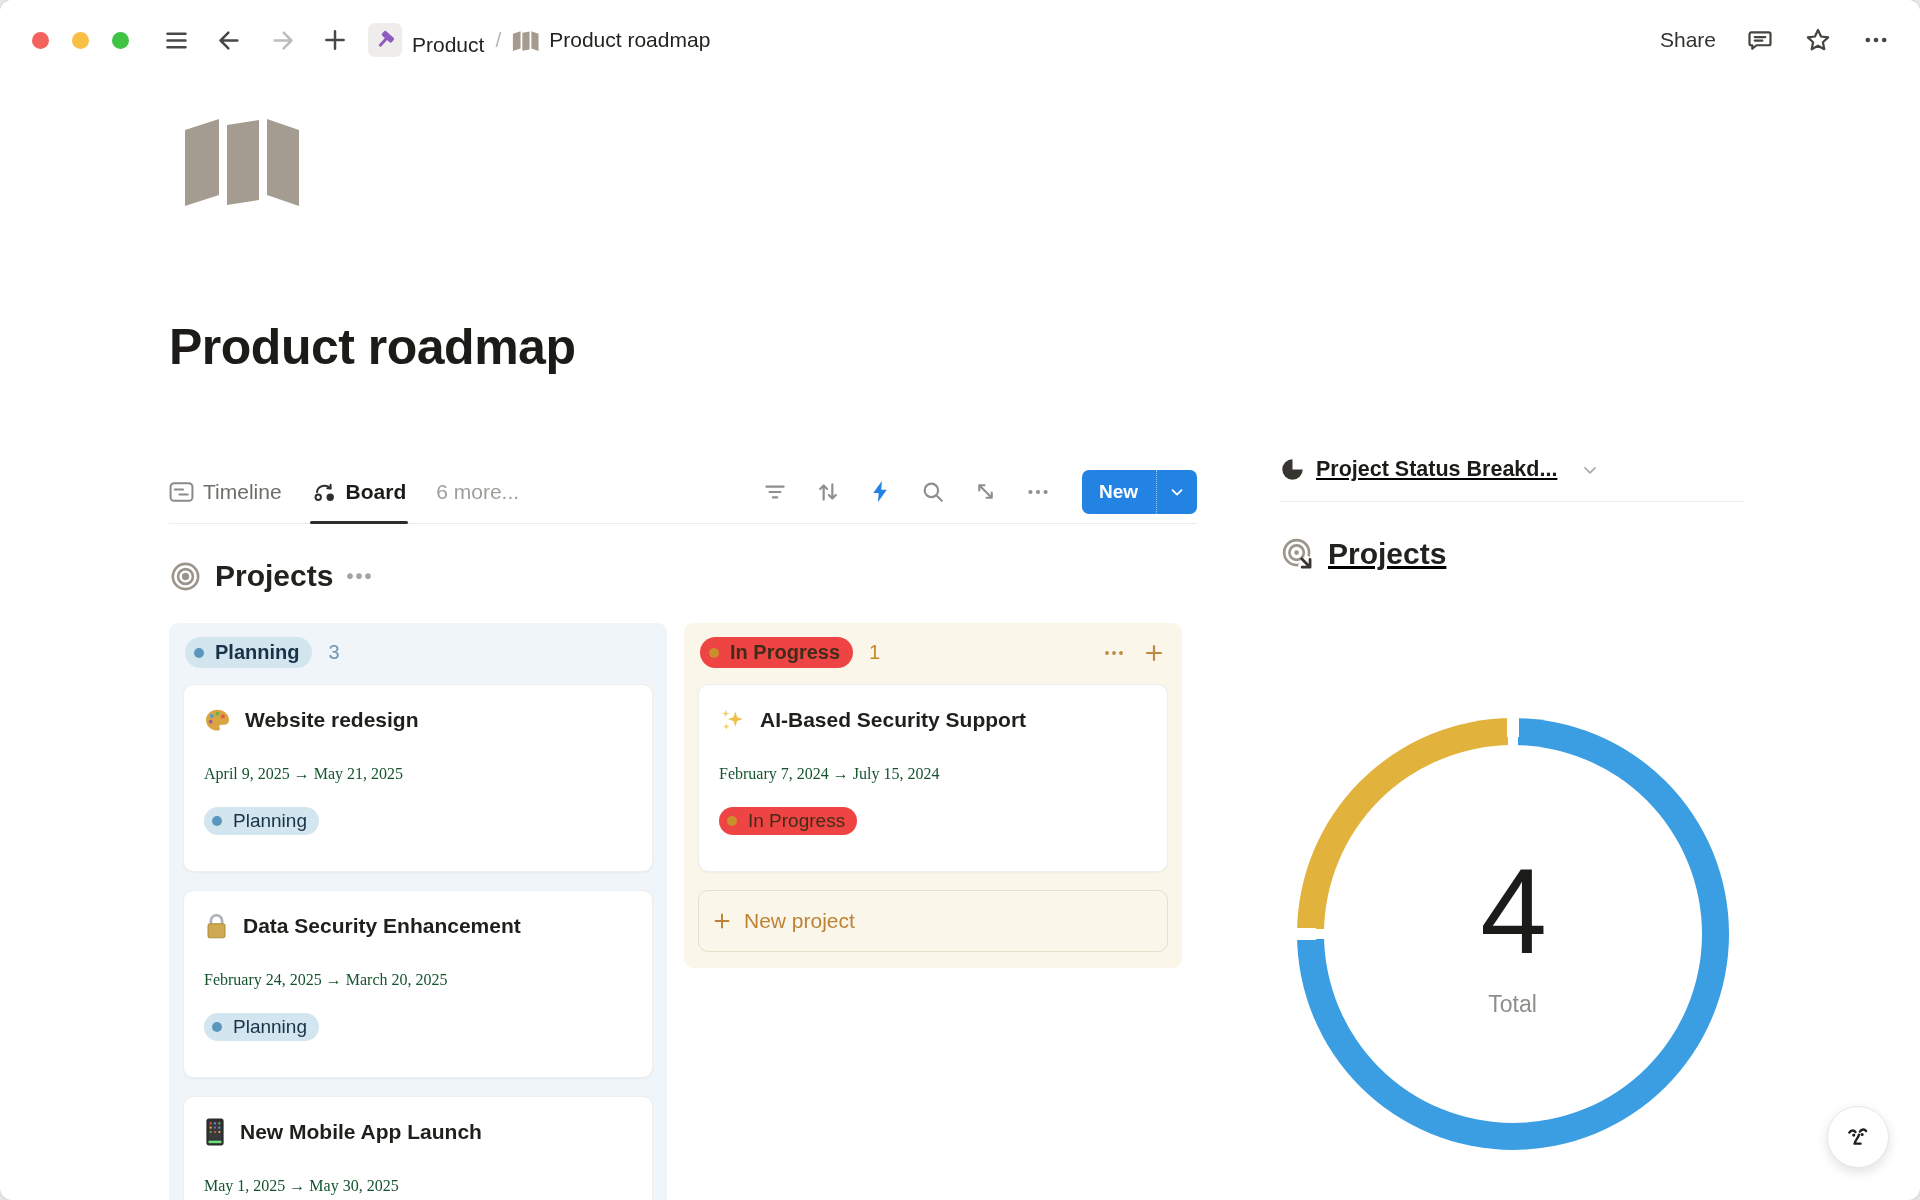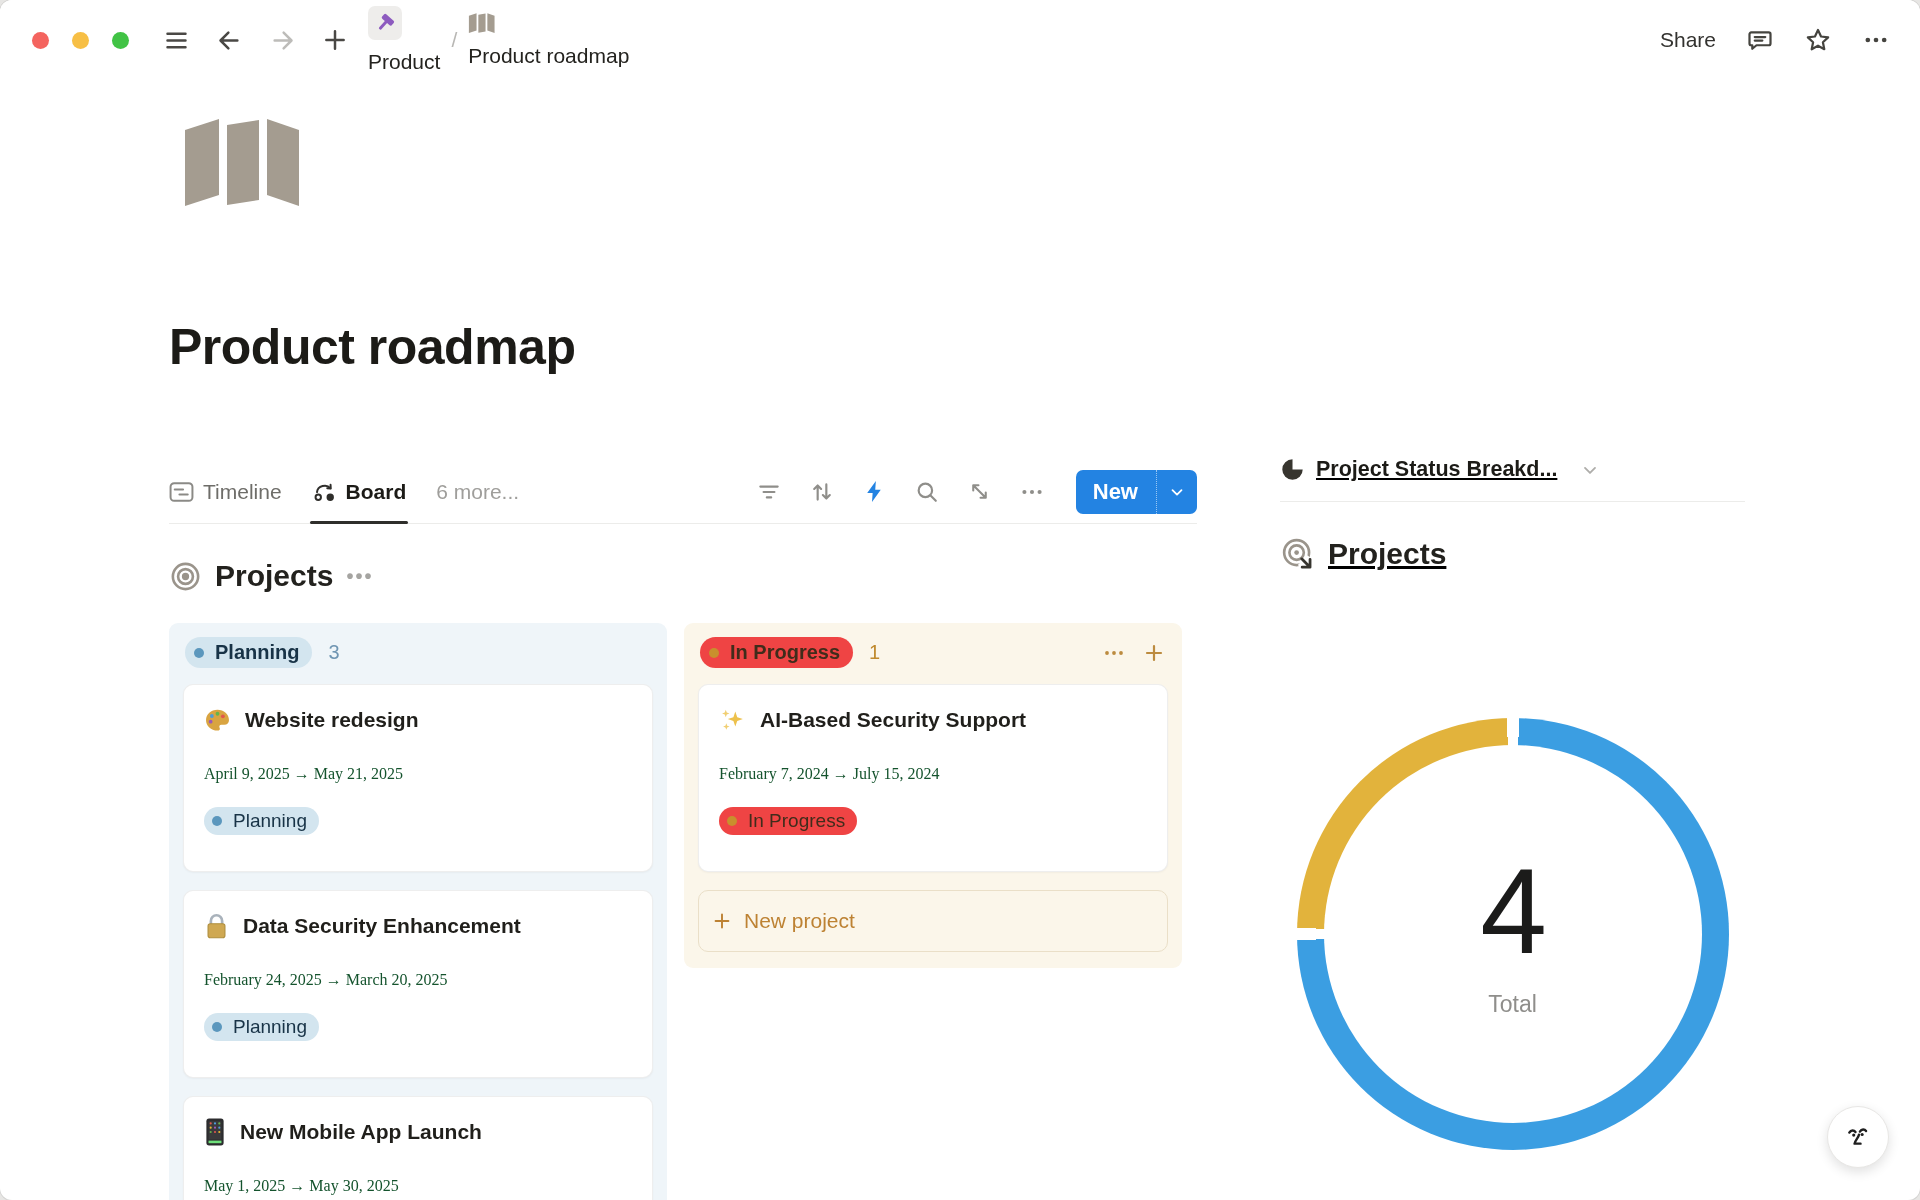--- a/index.html
+++ b/index.html
@@ -9,39 +9,39 @@
     border-radius:12px; overflow:hidden; box-shadow:0 0 0 1px rgba(0,0,0,.08);
   }
   
   .titlebar { position:absolute; top:0; left:0; right:0; height:80px; display:flex; align-items:center; padding:0 30px 0 32px; background:#fff; }
   .lights { display:flex; gap:23px; align-items:center; }
   .light { width:17px; height:17px; border-radius:50%; }
   .light.red { background:#f4645f; } .light.yellow { background:#f7bf45; } .light.green { background:#41c345; }
   .nav-group { display:flex; align-items:center; gap:26px; margin-left:34px; }
   .icon-btn { display:inline-flex; align-items:center; justify-content:center; cursor:pointer; background:none; border:none; }
   .crumbs { display:flex; align-items:center; gap:11px; margin-left:20px; font-size:21px; color:#24231f; }
-  .crumb { cursor:pointer; display:flex; align-items:flex-start; gap:10px;flex-direction:column; }
+  .crumb { cursor:pointer; display:flex; align-items:flex-end; gap:10px; }
   .crumb-sep { color:#b8b7b4; }
   .teamspace-badge { width:34px; height:34px; border-radius:7px; background:#eeedeb; display:flex; align-items:center; justify-content:center; }
   .tb-right { margin-left:auto; display:flex; align-items:center; gap:30px; }
   .share { font-size:21px; color:#33322f; cursor:pointer; }
   
   .page-icon { position:absolute; left:181px; top:116px; cursor:pointer; }
   .page-title { position:absolute; left:169px; top:318px; font-size:50px; font-weight:700; letter-spacing:-.5px; color:#1c1b17; cursor:text; }
   
   .left-sec { position:absolute; left:169px; top:460px; width:1028px; }
   .tabs-row { display:flex; align-items:center; height:64px; border-bottom:1px solid #ececea; }
   .tab { position:relative; display:flex; align-items:center; gap:9px; height:100%; font-size:21px; cursor:pointer; margin-right:30px; }
   .tab.inactive { color:#6e6d69;text-align:center; }
   .tab.active { color:#1c1b17; font-weight:600; }
   .tab.active::after { content:""; position:absolute; left:-2px; right:-2px; bottom:-1px; height:3px; background:#2f2e2b; border-radius:2px; }
   .more-tabs { font-size:21px; color:#9f9e9b; cursor:pointer; }
   .tools { margin-left:auto; display:flex; align-items:center; gap:27px; }
   .new-btn { display:flex; align-items:stretch; height:44px; background:#2383e2; border-radius:7px; overflow:hidden; cursor:pointer; margin-left:4px; }
-  .new-btn .lbl { display:flex; align-items:center; padding:0 18px 0 17px; color:#fff; font-size:22px; font-weight:600; }
+  .new-btn .lbl { display:flex; align-items:center; padding:0 18px 0 17px; color:#fff; font-size:19px; font-weight:600; }
   .new-btn .dd { display:flex; align-items:center; padding:0 11px; border-left:1px dotted rgba(255,255,255,.55); }
   .group-head { display:flex; align-items:center; gap:13px; margin-top:30px; height:44px; }
   .group-title { font-size:30px; font-weight:700; color:#23221e; }
   .dots { color:#a5a4a1; letter-spacing:2px; font-weight:700; font-size:20px; cursor:pointer; }
   
   .board { display:flex; gap:17px; margin-top:25px; align-items:flex-start; }
   .col { width:498px; border-radius:9px; padding:12px 14px 16px 14px; }
   .col.planning { background:#eff5f9; }
   .col.inprogress { background:#fbf6ea; }
   .col-head { display:flex; align-items:center; gap:16px; padding:2px 2px 0 2px; margin-bottom:16px; }

